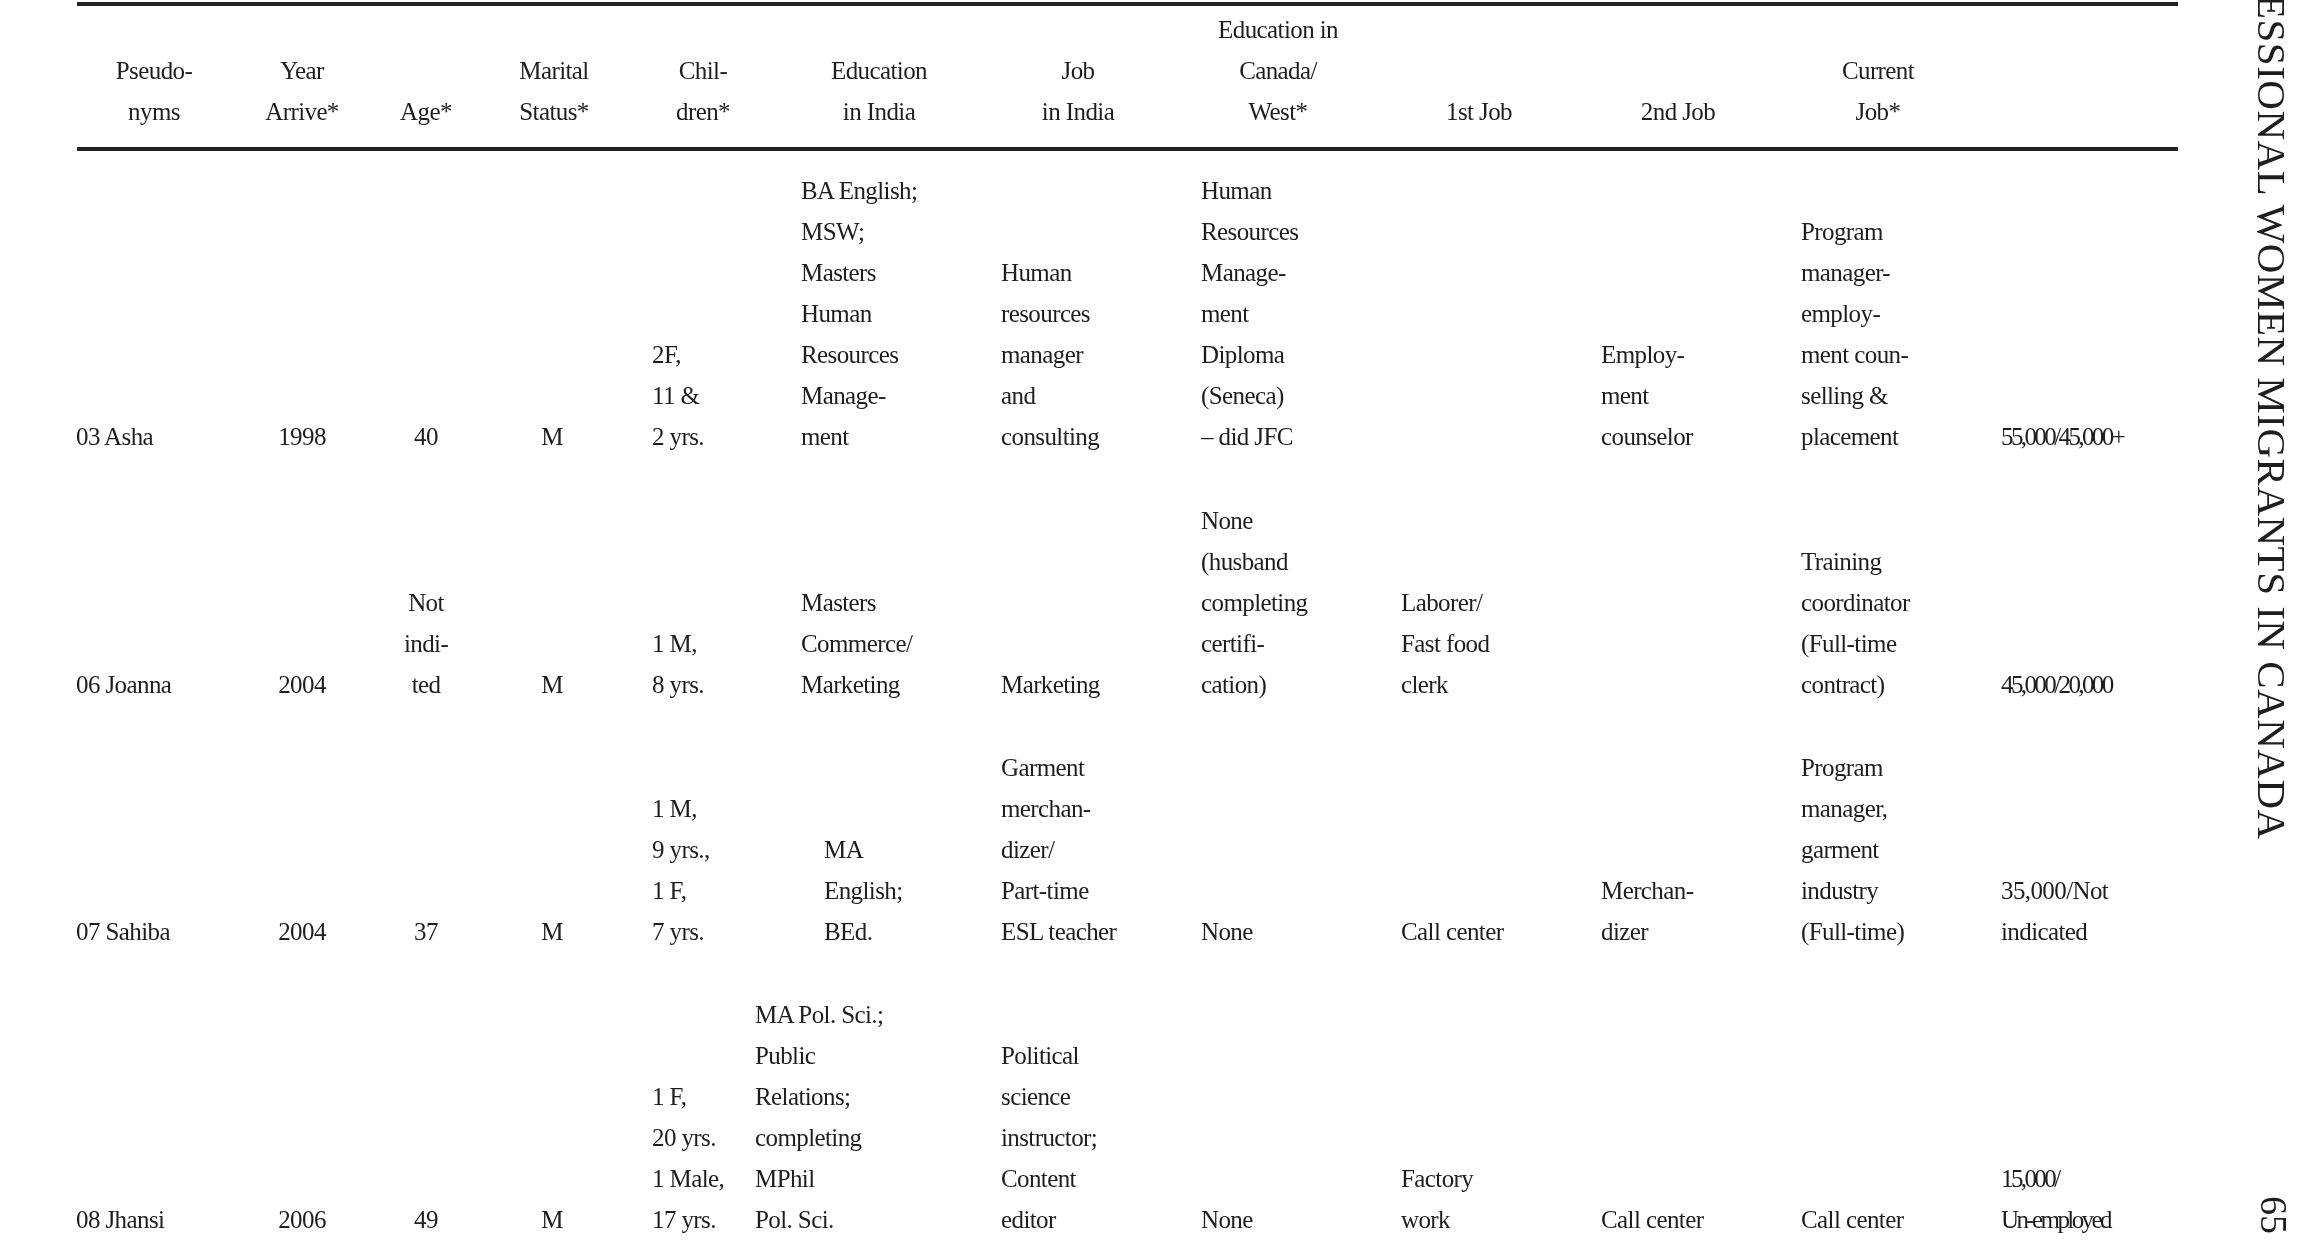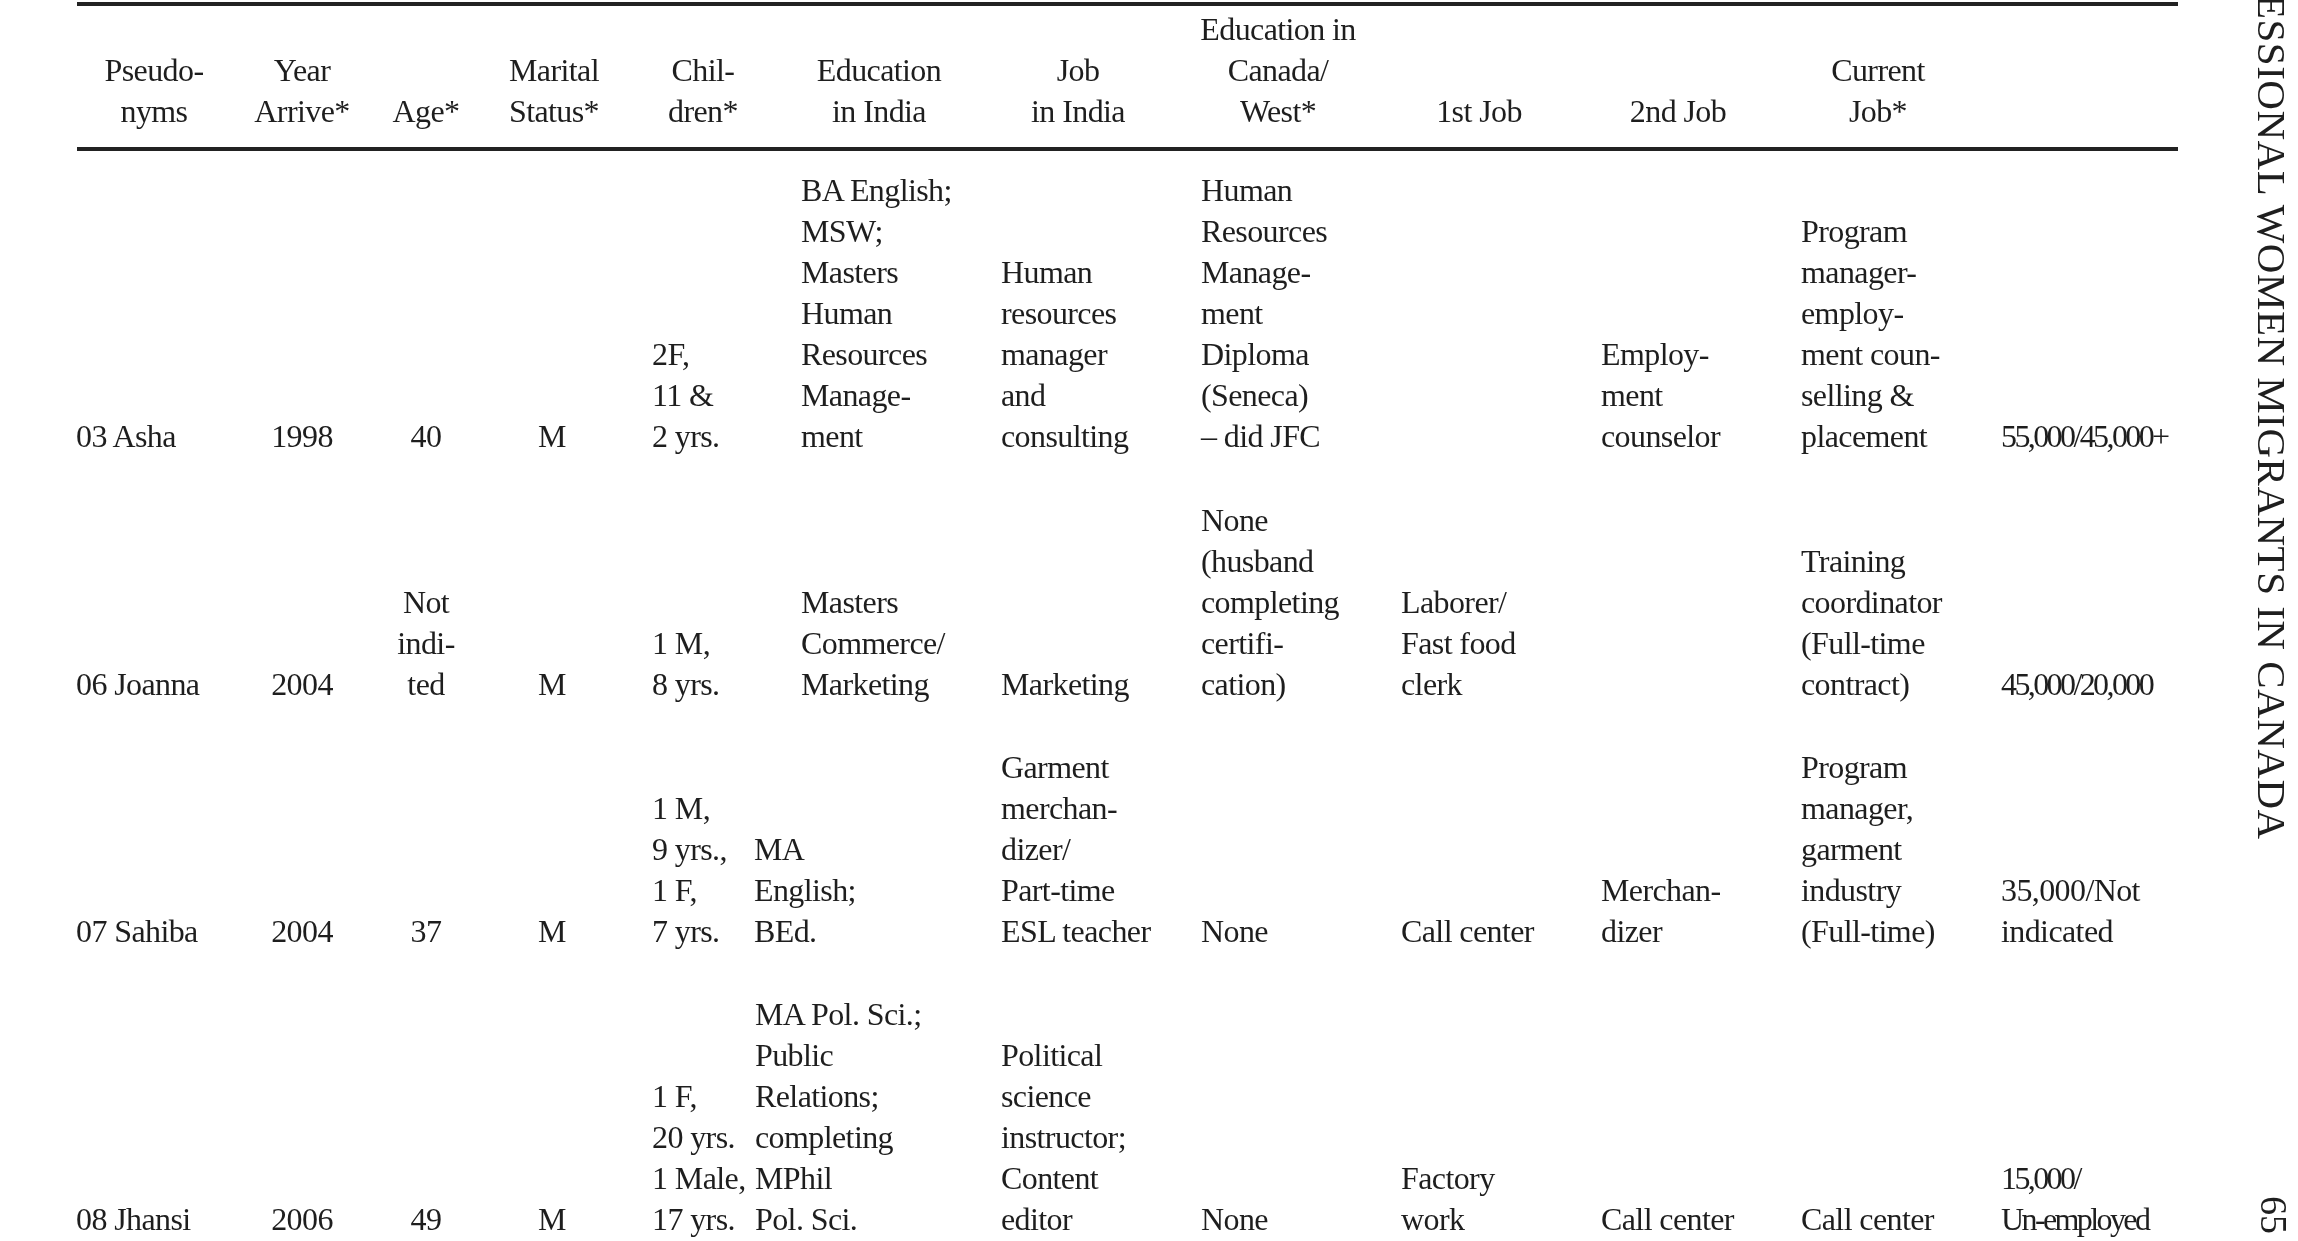--- a/index.html
+++ b/index.html
@@ -2,21 +2,21 @@
 <html><head>
 <meta charset="utf-8">
 <style>
   html, body { margin: 0; padding: 0; background: #ffffff; }
   body { width: 2298px; height: 1241px; position: relative; overflow: hidden;
          font-family: "Liberation Serif", "DejaVu Serif", serif; color: #1e1e1e; }
   .rule { position: absolute; left: 77px; width: 2101px; height: 4px; background: #222222; }
   .rule.top { top: 2px; }
   .rule.mid { top: 147px; }
   .row { position: absolute; left: 0; width: 2190px; }
-  .cell { position: absolute; bottom: 0; font-size: 32px; line-height: 41px;
+  .cell { position: absolute; bottom: 0; font-size: 25px; line-height: 41px;
           white-space: pre; letter-spacing: -0.6px; }
   .center { text-align: center; transform: translateX(-50%); }
   .hdr .cell { text-align: center; transform: translateX(-50%); }
   .narrow { letter-spacing: -2.6px; }
   .running-head { position: absolute; left: 2258px; top: 0px; height: 900px; width: 40px; }
   .running-head span { position: absolute; left: 34px; top: -6px; transform-origin: 0 0; transform: rotate(90deg);
           white-space: nowrap; font-size: 41px; letter-spacing: 0.5px; line-height: 40px; }
   .page-num { position: absolute; left: 2292px; top: 1196px; transform-origin: 0 0; transform: rotate(90deg);
           font-size: 38px; line-height: 36px; white-space: nowrap; }
 </style>
@@ -119,21 +119,21 @@
 
 <div class="row" style="top:0; height:952px;">
   <div class="cell" style="left:76px">07 Sahiba</div>
   <div class="cell center" style="left:302px">2004</div>
   <div class="cell center" style="left:426px">37</div>
   <div class="cell center" style="left:552px">M</div>
   <div class="cell" style="left:652px">1 M,
 9 yrs.,
 1 F,
 7 yrs.</div>
-  <div class="cell" style="left:754px">MA
+  <div class="cell" style="left:824px">MA
 English;
 BEd.</div>
   <div class="cell" style="left:1001px">Garment
 merchan-
 dizer/
 Part-time
 ESL teacher</div>
   <div class="cell" style="left:1201px">None</div>
   <div class="cell" style="left:1401px">Call center</div>
   <div class="cell" style="left:1601px">Merchan-

